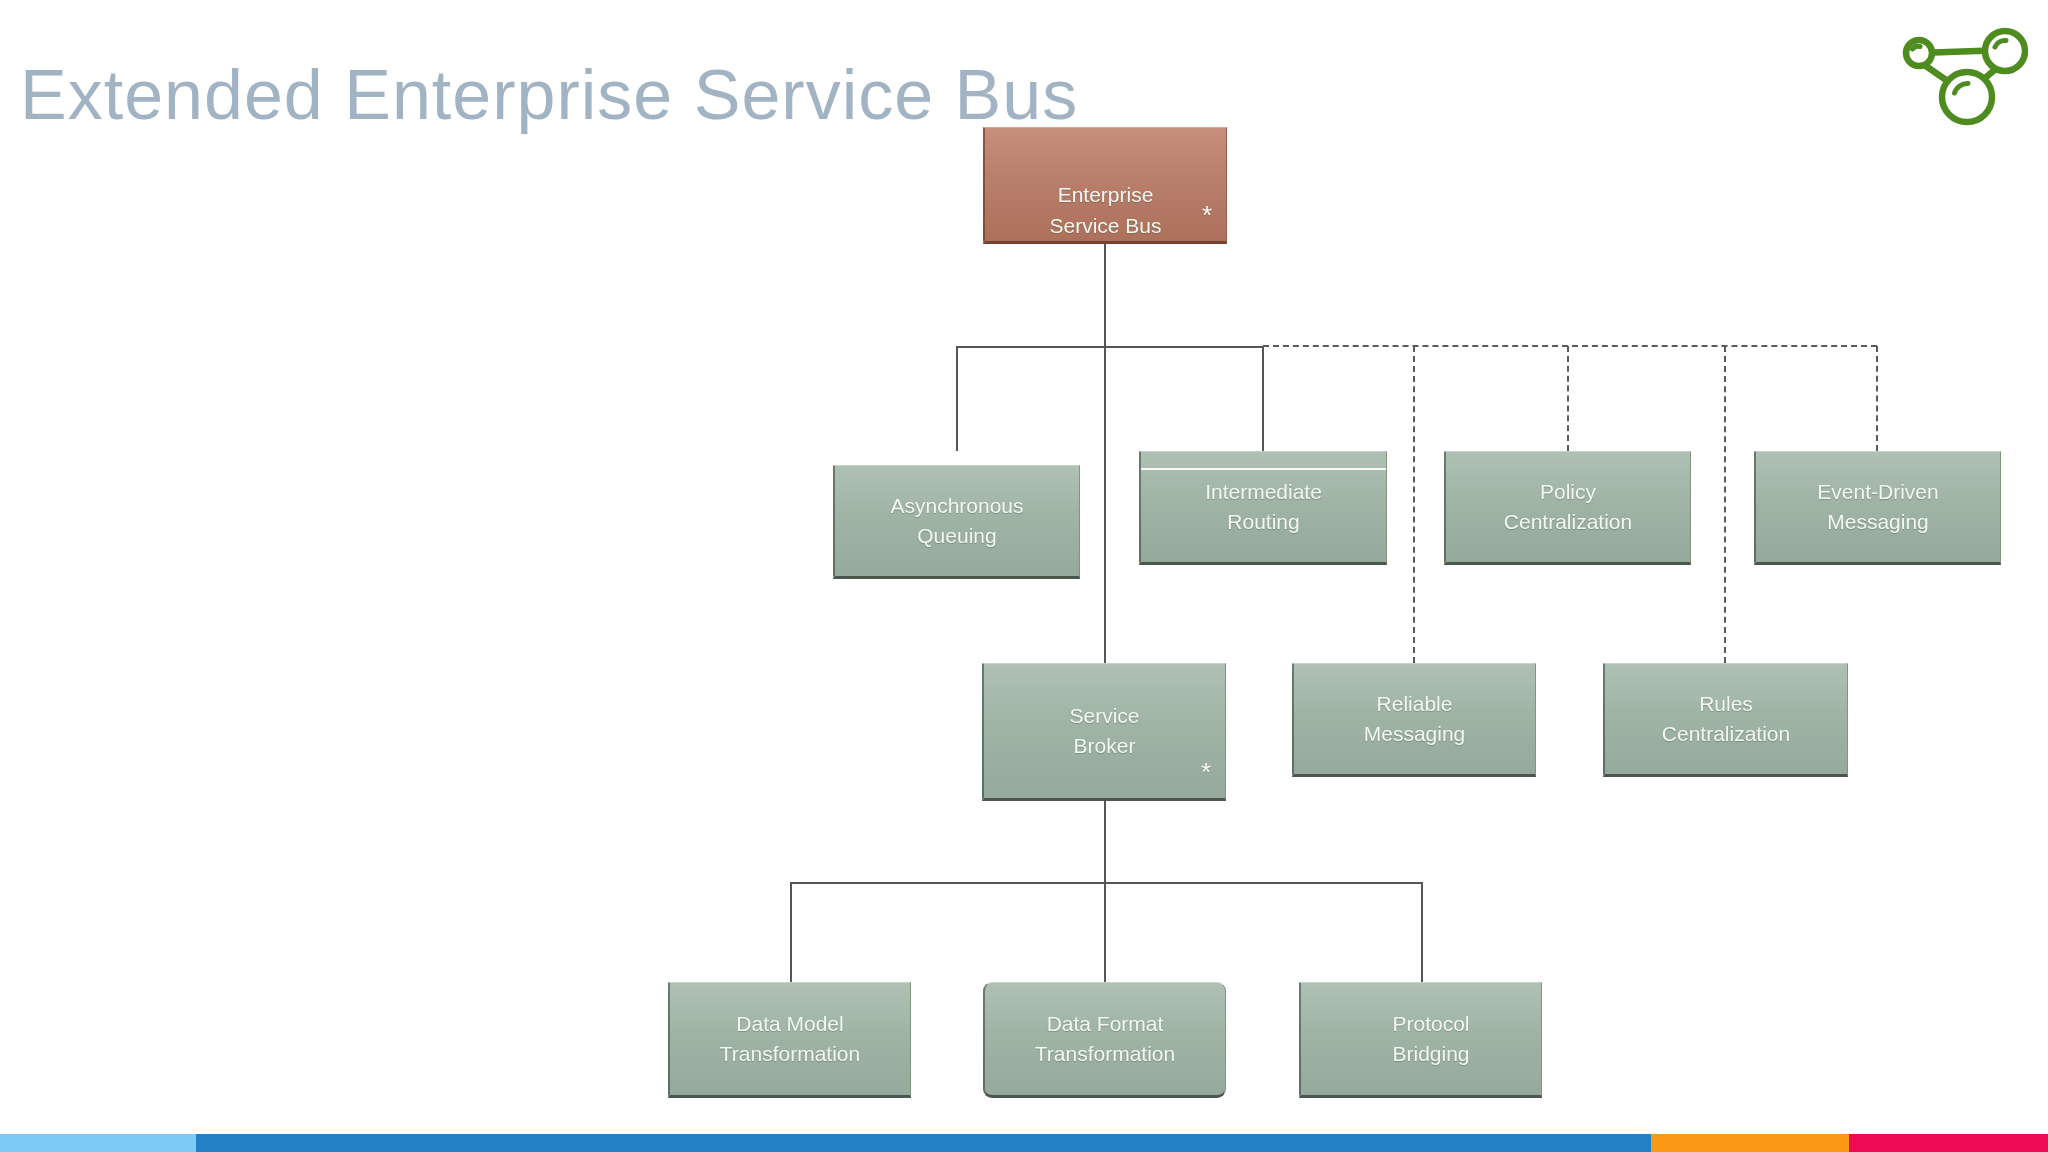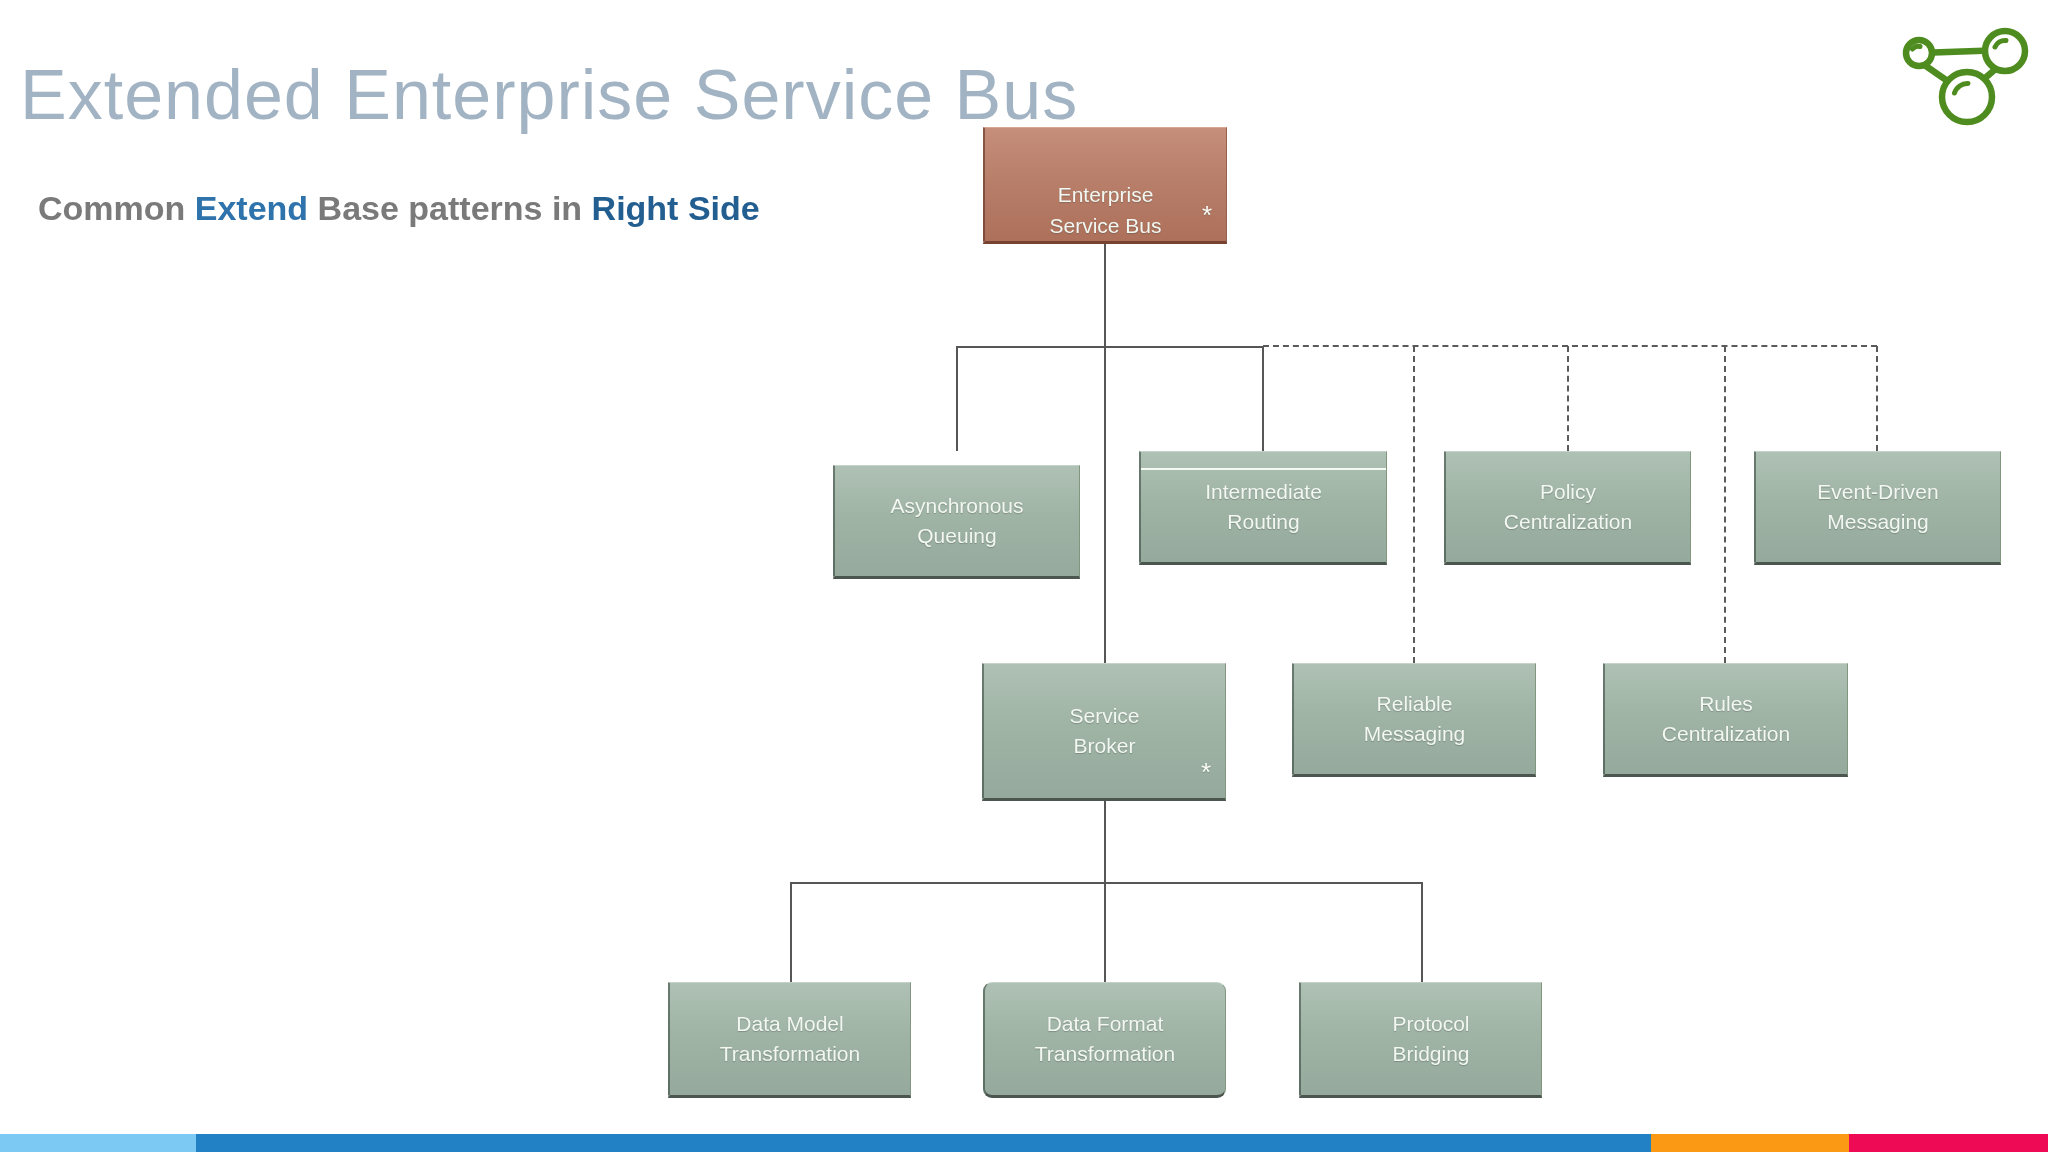--- a/index.html
+++ b/index.html
@@ -85,21 +85,20 @@
   .footer .seg2{width:1455px;height:100%;}
   .footer .seg3{width:198px;height:100%;}
   .footer .seg4{width:199px;height:100%;}
 </style>
 </head>
 <body>
 
 <h1 class="title">Extended Enterprise Service Bus</h1>
 
 <div class="subtitle">
-  <div><span class="gray">Common </span><span class="blue2">Extend </span><span class="gray">Base patterns in </span><span class="blue">Right Side</span></div>
 </div>
 
 <svg class="logo" viewBox="0 0 152 100">
   <g stroke="#4f8c1f" stroke-width="6.5" fill="none" stroke-linecap="round">
     <line x1="24" y1="26" x2="110" y2="23"></line>
     <line x1="28" y1="37" x2="64" y2="62"></line>
     <line x1="104" y1="39" x2="82" y2="58"></line>
     <circle cx="24" cy="26" r="13" fill="#ffffff"></circle>
     <circle cx="110" cy="24" r="20" fill="#ffffff"></circle>
     <circle cx="72" cy="70" r="25" fill="#ffffff"></circle>

